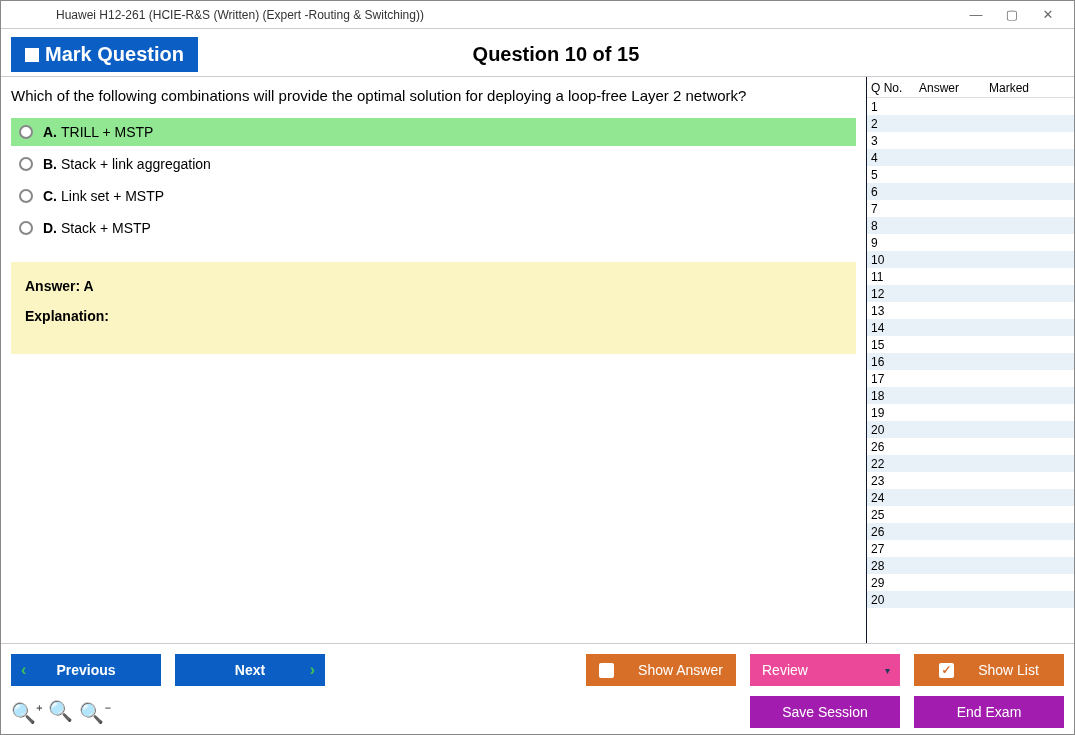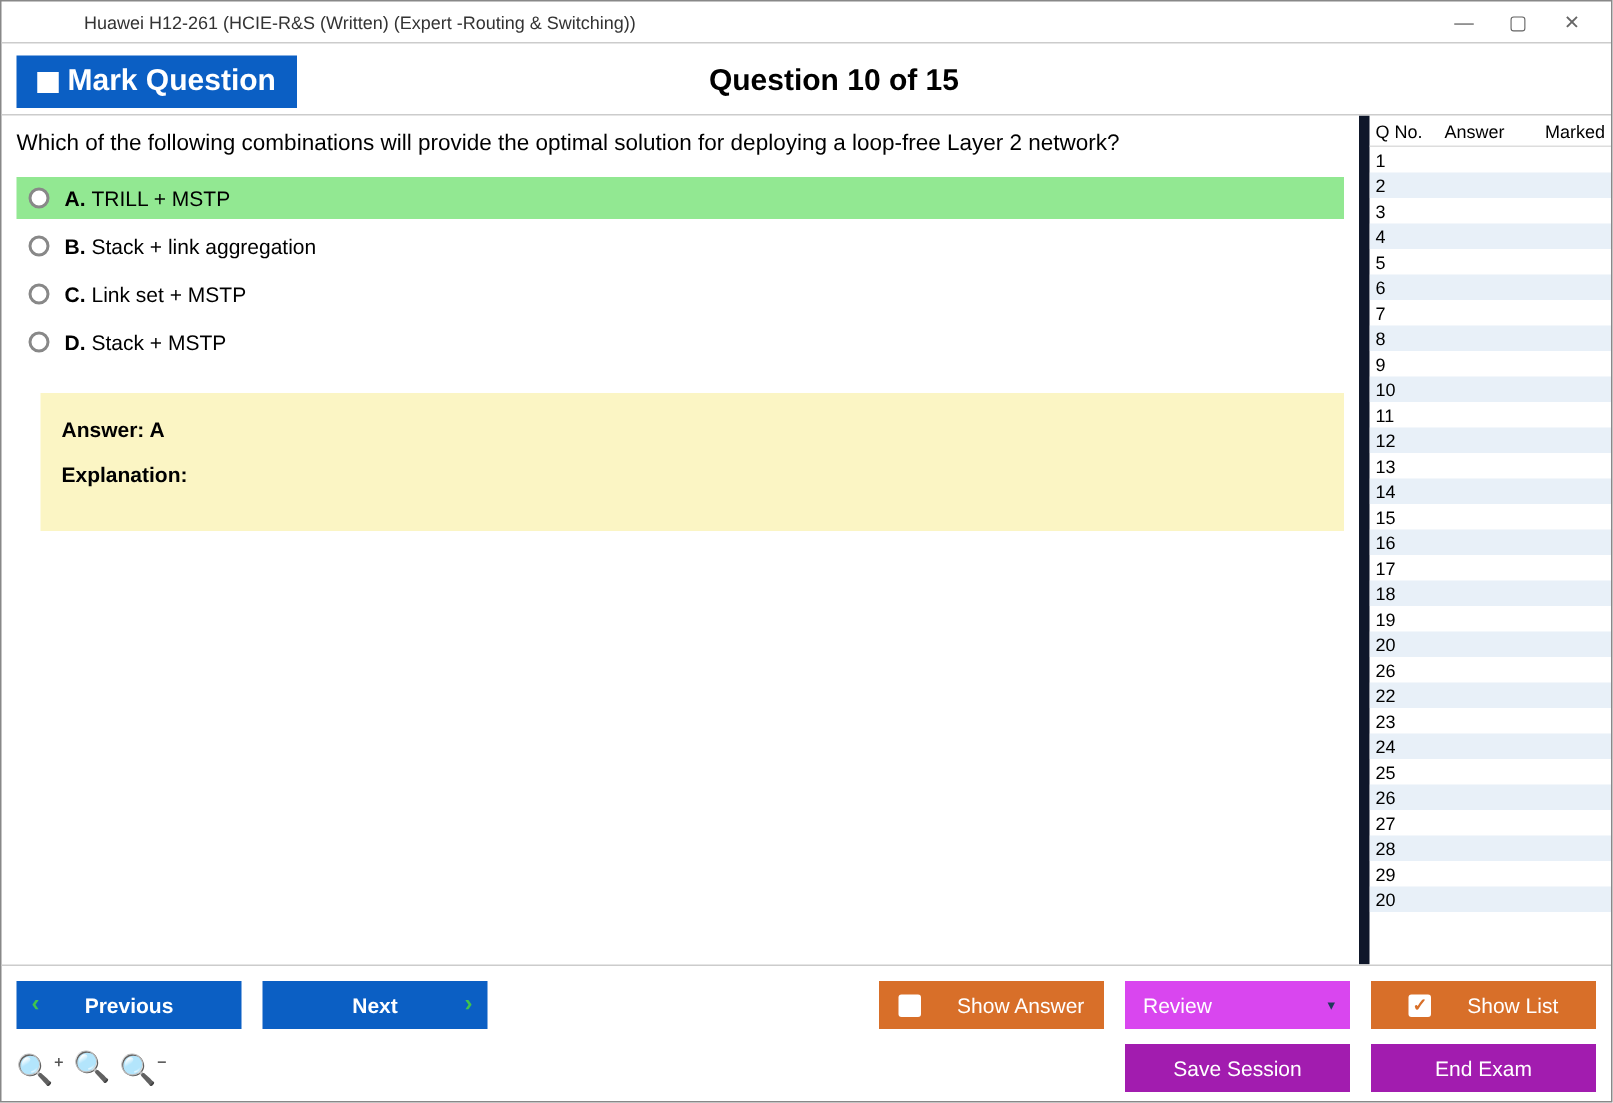--- a/index.html
+++ b/index.html
@@ -12,40 +12,40 @@
 .mark-btn { background: #0b5fc4; color: #fff; border: none; padding: 6px 14px; font-weight: bold; font-size: 20px; display: flex; align-items: center; gap: 6px; cursor: pointer; }
 .checkbox-box { width: 14px; height: 14px; background: #fff; border: 1px solid #fff; display: inline-block; }
 .qtitle { flex: 1; text-align: center; font-size: 20px; font-weight: bold; color: #000; }
 .main { flex: 1; display: flex; overflow: hidden; border-top: 1px solid #ccc; justify-content: center; }
 .left { flex: 1; padding: 10px 10px 0 10px; overflow: auto; }
 .qtext { font-size: 15px; margin-bottom: 14px; color: #000; }
 .option { display: flex; align-items: center; padding: 6px 8px; margin-bottom: 4px; font-size: 14px; cursor: pointer; }
 .option.selected { background: #92e892; }
 .radio { width: 14px; height: 14px; border-radius: 50%; border: 2px solid #888; margin-right: 10px; flex-shrink: 0; background: #fff; }
 .opt-label { font-weight: bold; margin-right: 4px; }
-.answerbox { background: #fbf5c4; padding: 16px 14px; margin-top: 20px; margin-left: 16px; }
+.answerbox { background: #fbf5c4; padding: 16px 14px; margin-top: 20px; }
 .answerbox p { font-weight: bold; font-size: 14px; margin-bottom: 14px; }
-.right { width: 168px; border-left: 7px solid #0f172a; display: flex; flex-direction: column; overflow: hidden; }
+.right { width: 208px; border-left: 1px solid #0f172a; display: flex; flex-direction: column; overflow: hidden; }
 .qlist-header { display: flex; font-size: 12px; padding: 4px 4px 2px 4px; border-bottom: 1px solid #ddd; }
 .qlist-header span:nth-child(1) { width: 48px; }
 .qlist-header span:nth-child(2) { width: 70px; }
 .qlist-header span:nth-child(3) { flex: 1; }
 .qlist-body { flex: 1; overflow-y: scroll; font-size: 12px; }
 .qrow { display: flex; height: 17px; align-items: center; padding-left: 4px; cursor: pointer; }
 .qrow.even { background: #e8f0f8; }
 .qrow span:nth-child(1) { width: 44px; }
 .footer { border-top: 1px solid #ccc; padding: 10px 10px 6px 10px; }
 .footer-row1 { display: flex; gap: 14px; align-items: center; }
 .nav-btn { background: #0b5fc4; color: #fff; border: none; width: 150px; height: 32px; font-weight: bold; font-size: 14px; display: flex; align-items: center; justify-content: center; position: relative; cursor: pointer; }
 .nav-btn .chev-l { position: absolute; left: 10px; color: #3fc44d; font-size: 16px; }
 .nav-btn .chev-r { position: absolute; right: 10px; color: #3fc44d; font-size: 16px; }
 .spacer { flex: 1; }
 .act-btn { height: 32px; width: 150px; border: none; color: #fff; font-size: 14px; display: flex; align-items: center; justify-content: center; gap: 24px; cursor: pointer; font-weight: 500; }
 .orange { background: #d86f29; }
-.orange2 { background: #d946ef; justify-content: flex-start; padding-left: 12px; position: relative; }
+.orange2 { background: #ec4899; justify-content: flex-start; padding-left: 12px; position: relative; }
 .orange2 .dd { position: absolute; right: 10px; color: #1f3a5a; font-size: 10px; }
 .dark { background: #a21caf; }
 .footer-row2 { display: flex; gap: 14px; align-items: center; margin-top: 10px; }
 .zoom-icons { display: flex; gap: 6px; color: #555; font-size: 20px; }
 .zoom-icons span { cursor: pointer; }
 .check-filled { width: 15px; height: 15px; background: #fff; display: inline-flex; align-items: center; justify-content: center; color: #d86f29; font-size: 12px; font-weight: bold; border-radius: 2px; }
 .check-empty { width: 15px; height: 15px; background: #fff; display: inline-block; border-radius: 2px; }
 </style>
 </head>
 <body>

